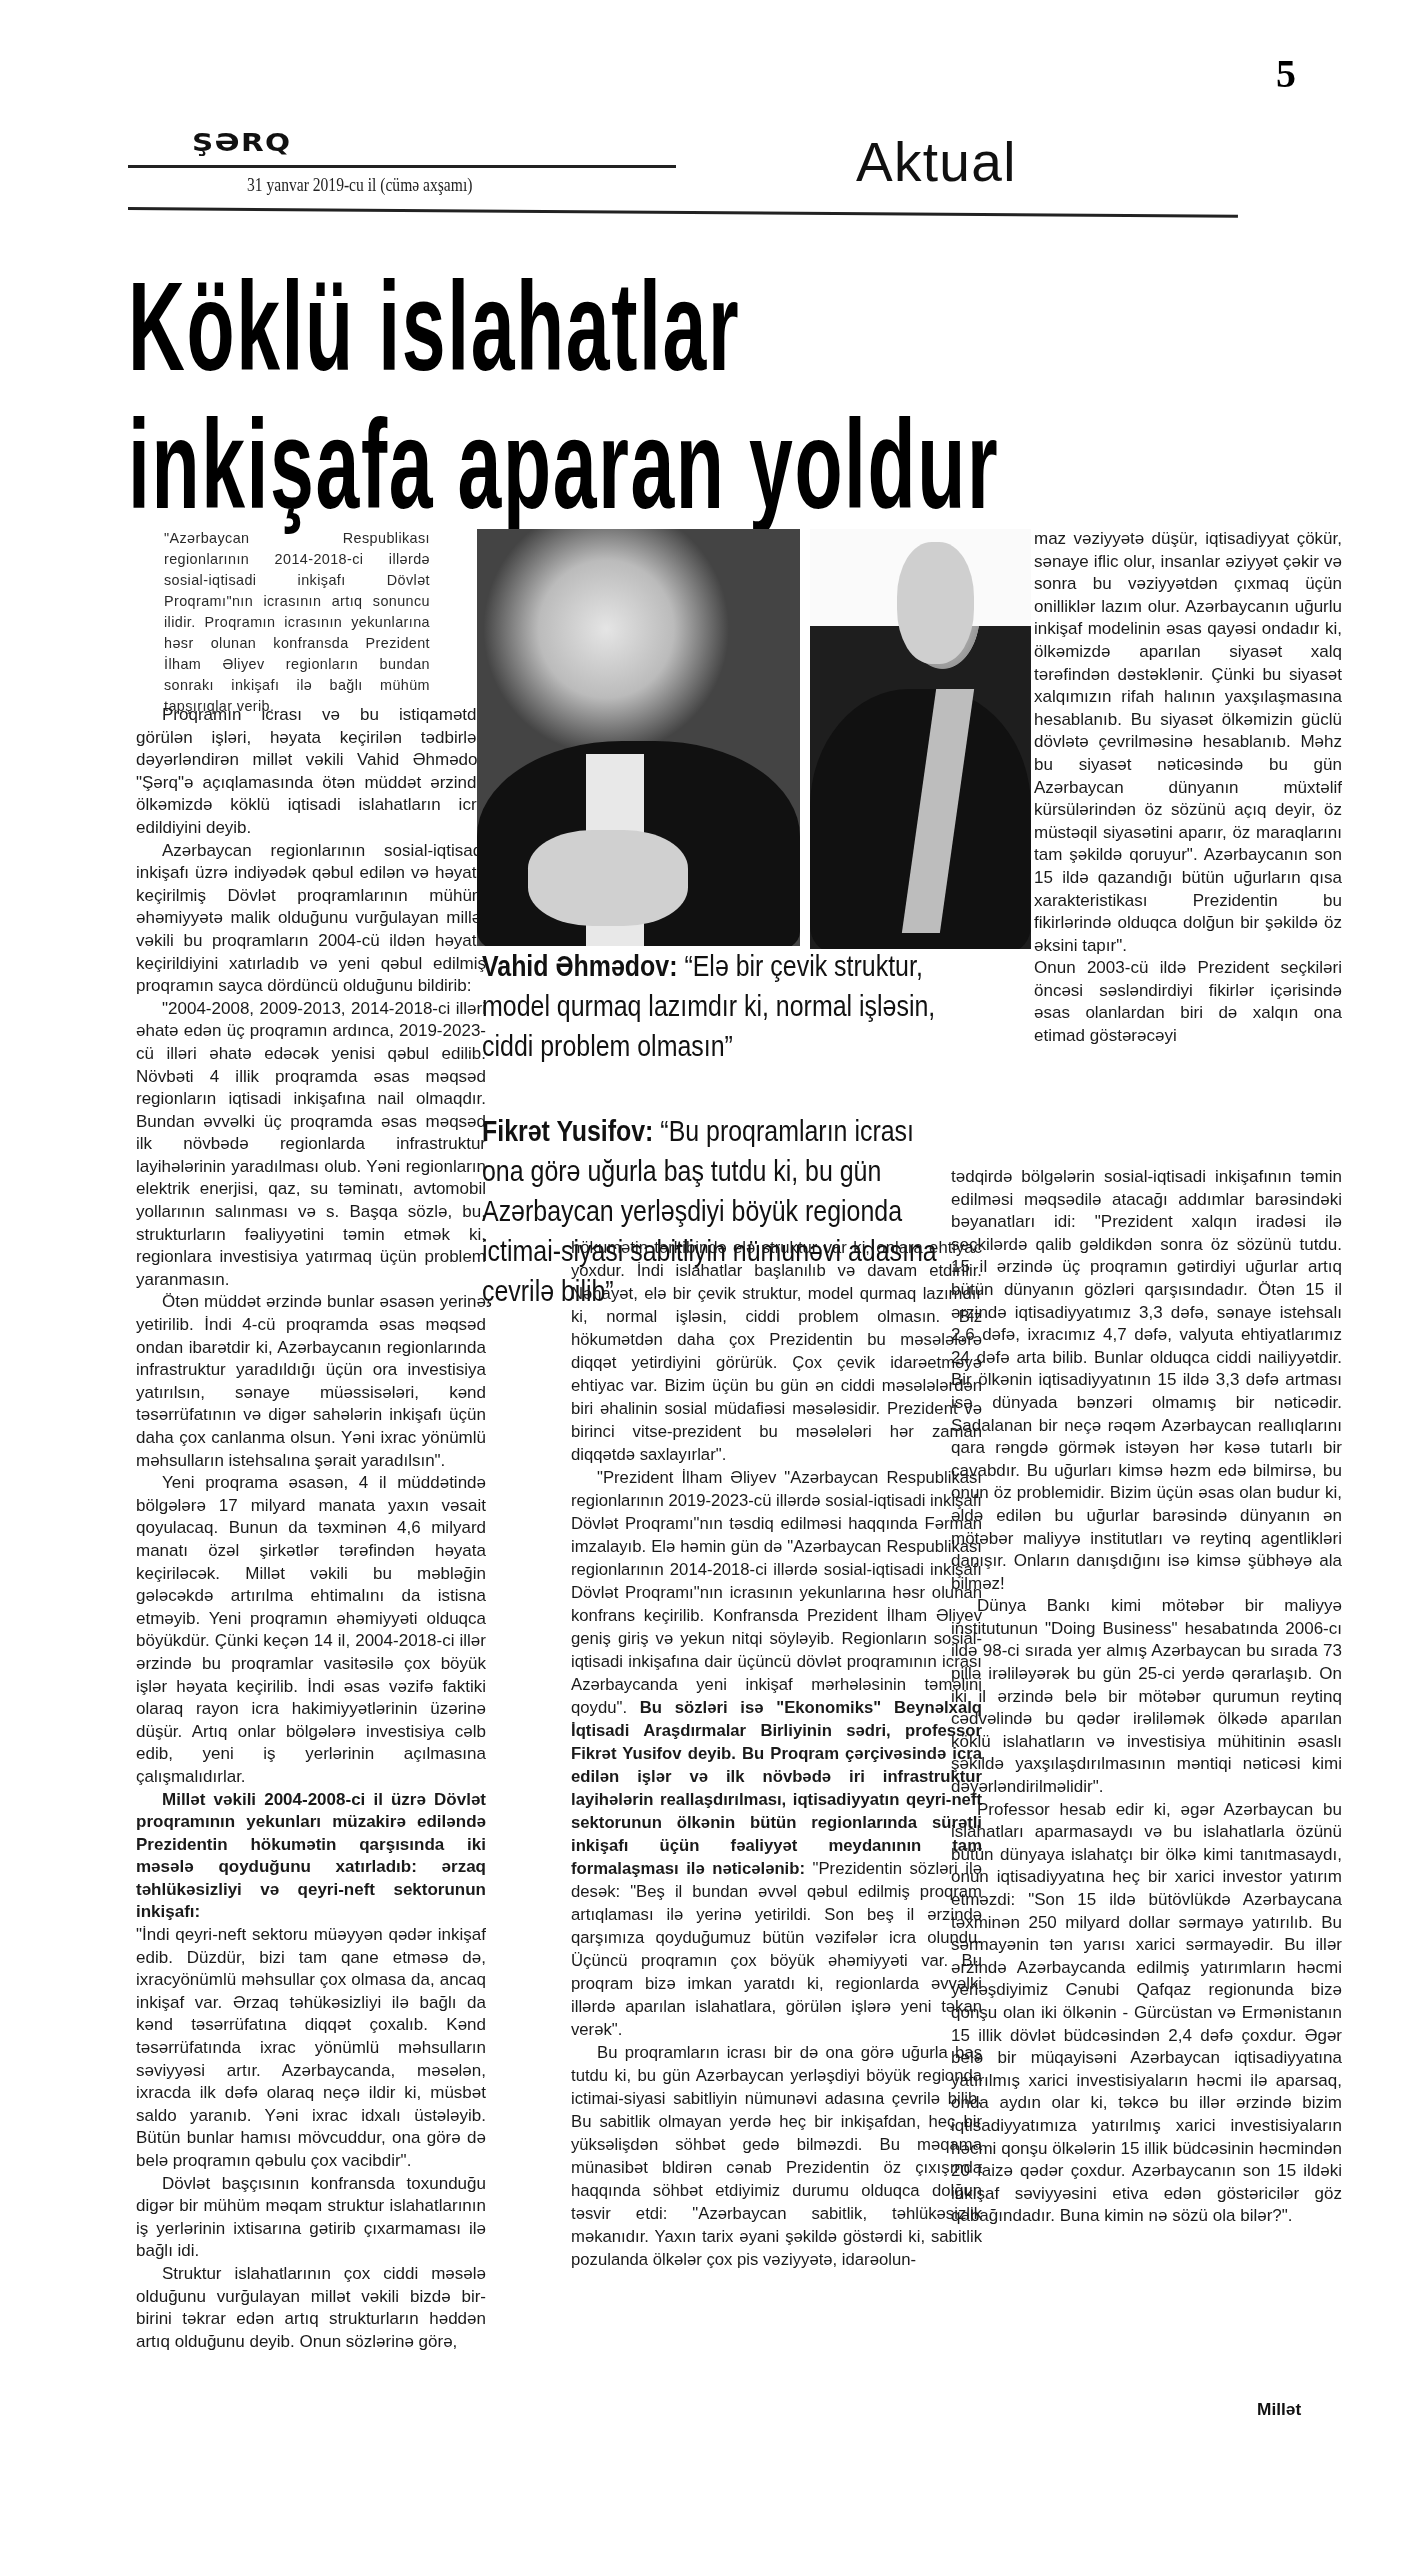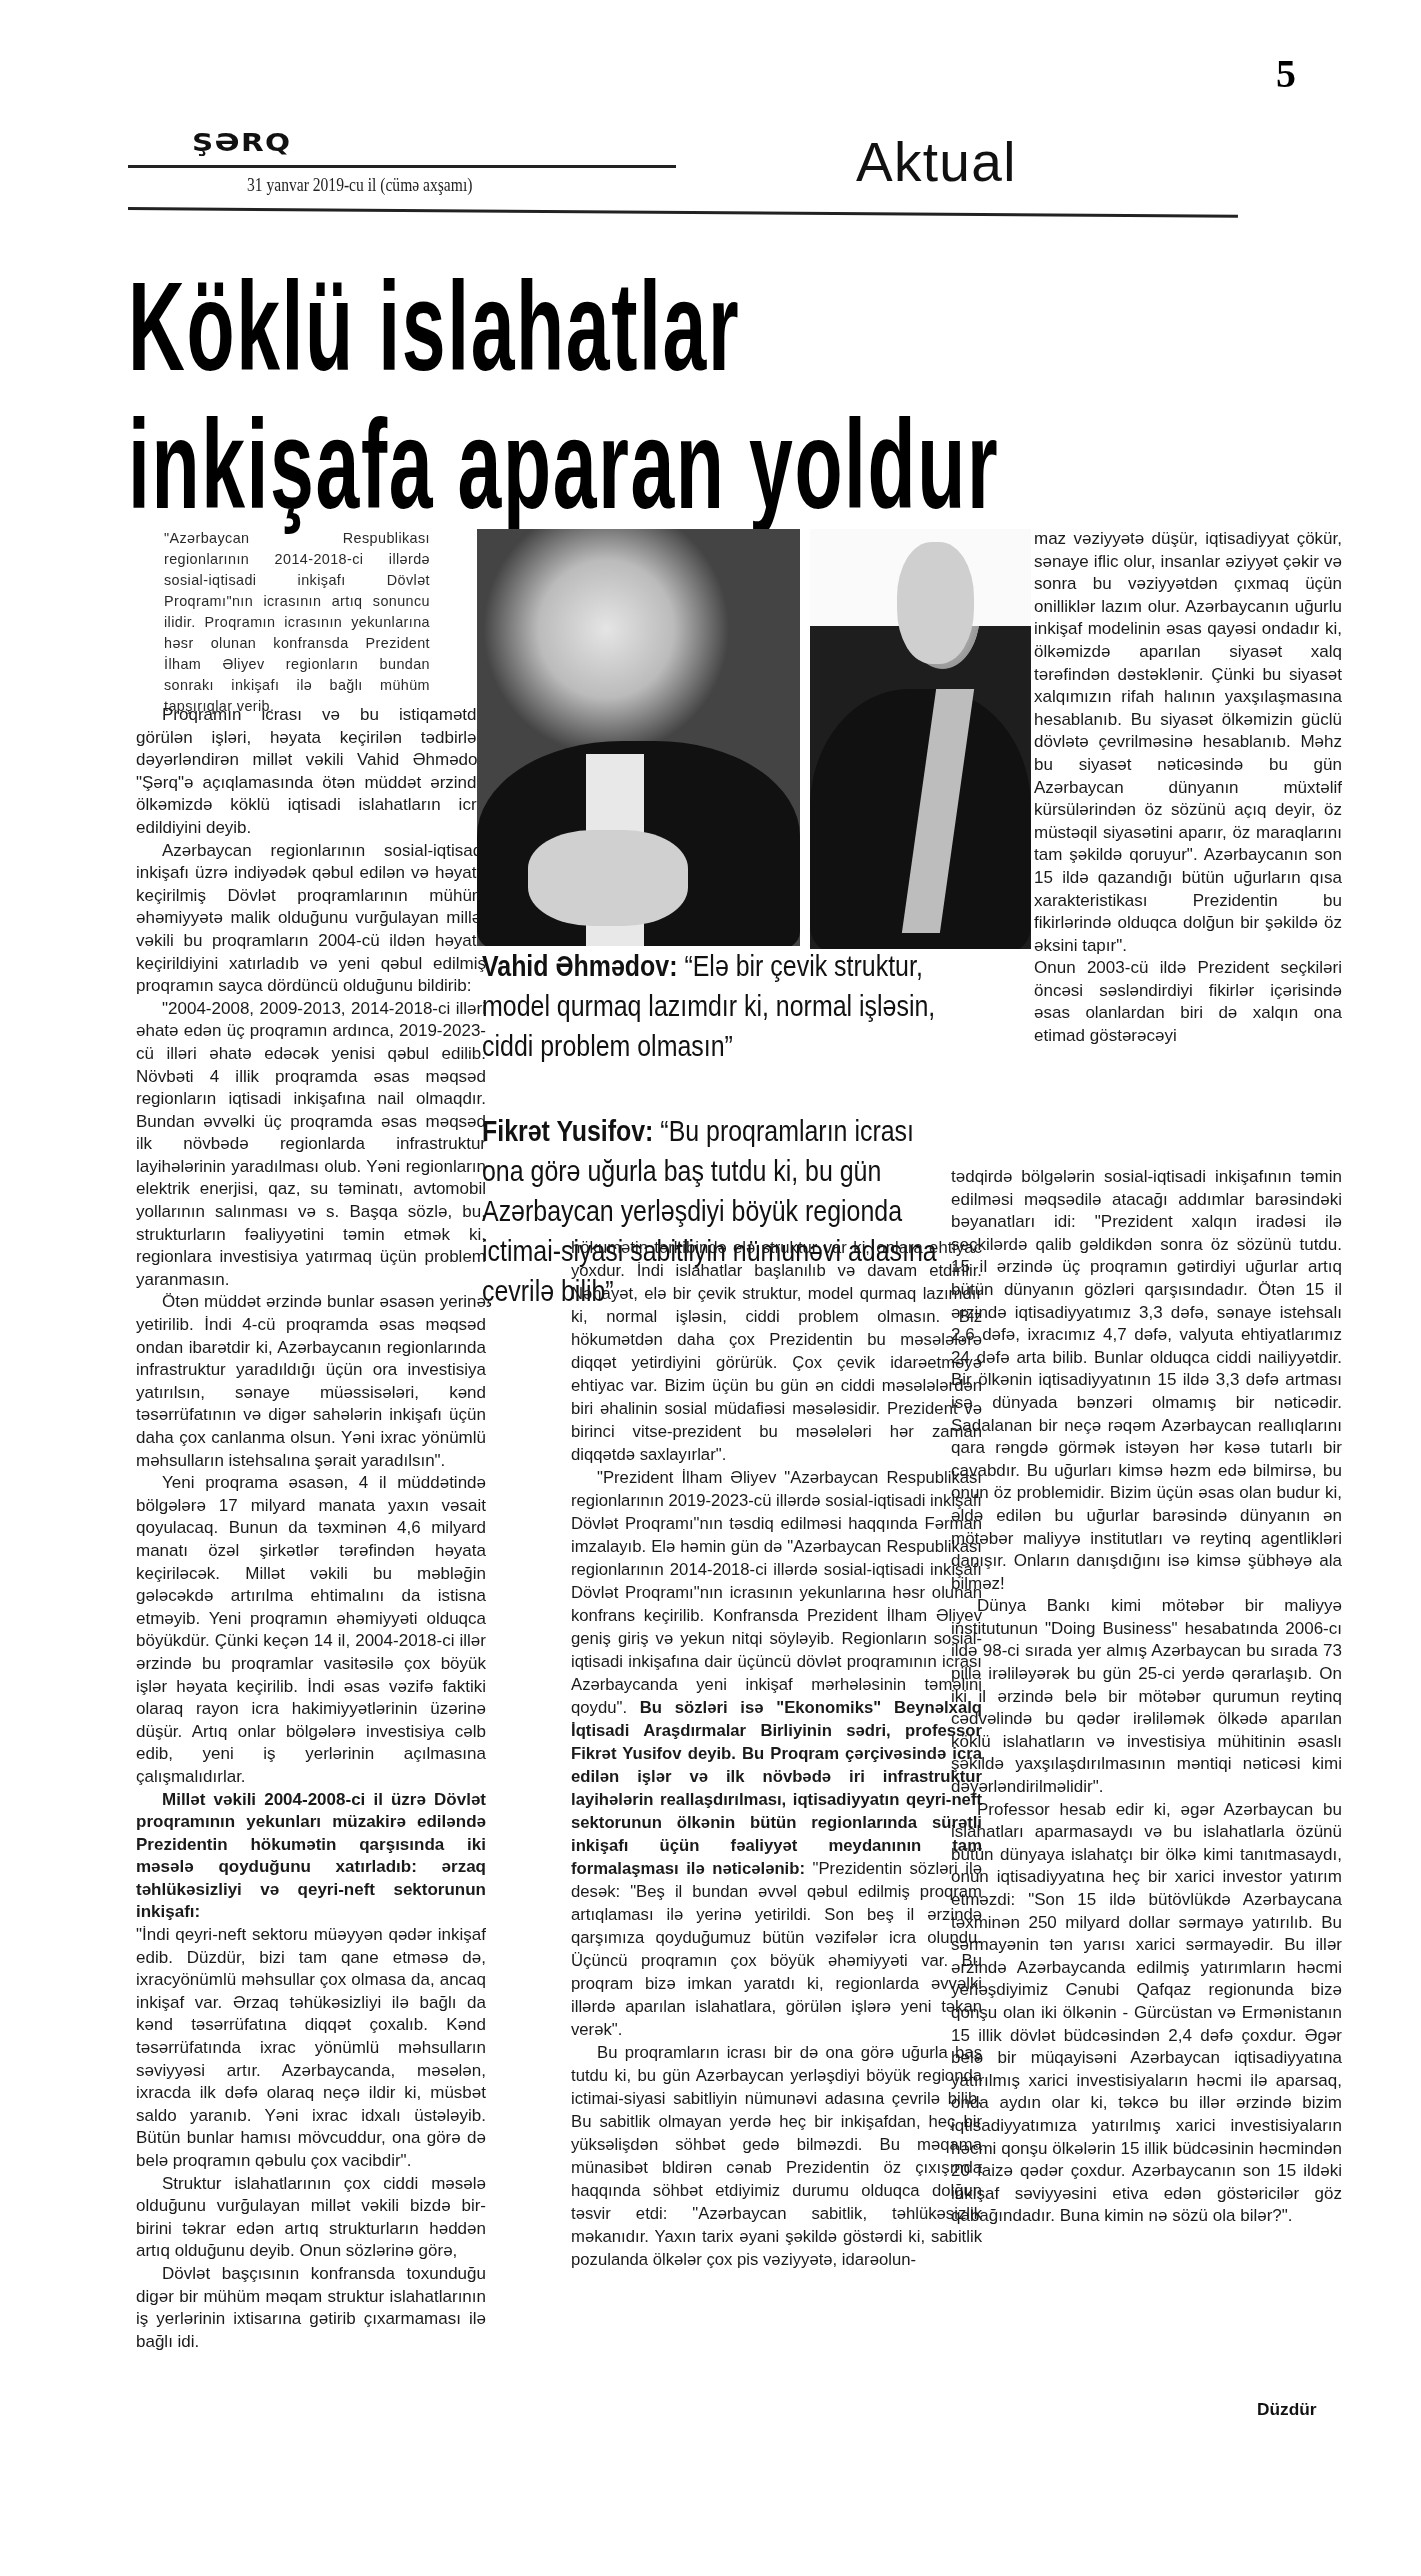--- a/index.html
+++ b/index.html
@@ -50,22 +50,22 @@
 </div>
 
 <div class="abs col col1">
   <p>Proqramın icrası və bu istiqamətdə görülən işləri, həyata keçirilən tədbirləri dəyərləndirən millət vəkili Vahid Əhmədov "Şərq"ə açıqlamasında ötən müddət ərzində ölkəmizdə köklü iqtisadi islahatların icra edildiyini deyib.</p>
   <p>Azərbaycan regionlarının sosial-iqtisadi inkişafı üzrə indiyədək qəbul edilən və həyata keçirilmiş Dövlət proqramlarının mühüm əhəmiyyətə malik olduğunu vurğulayan millət vəkili bu proqramların 2004-cü ildən həyata keçirildiyini xatırladıb və yeni qəbul edilmiş proqramın sayca dördüncü olduğunu bildirib:</p>
   <p>"2004-2008, 2009-2013, 2014-2018-ci illəri əhatə edən üç proqramın ardınca, 2019-2023-cü illəri əhatə edəcək yenisi qəbul edilib. Növbəti 4 illik proqramda əsas məqsəd regionların iqtisadi inkişafına nail olmaqdır. Bundan əvvəlki üç proqramda əsas məqsəd ilk növbədə regionlarda infrastruktur layihələrinin yaradılması olub. Yəni regionların elektrik enerjisi, qaz, su təminatı, avtomobil yollarının salınması və s. Başqa sözlə, bu, strukturların fəaliyyətini təmin etmək ki, regionlara investisiya yatırmaq üçün problem yaranmasın.</p>
   <p>Ötən müddət ərzində bunlar əsasən yerinə yetirilib. İndi 4-cü proqramda əsas məqsəd ondan ibarətdir ki, Azərbaycanın regionlarında infrastruktur yaradıldığı üçün ora investisiya yatırılsın, sənaye müəssisələri, kənd təsərrüfatının və digər sahələrin inkişafı üçün daha çox canlanma olsun. Yəni ixrac yönümlü məhsulların istehsalına şərait yaradılsın".</p>
   <p>Yeni proqrama əsasən, 4 il müddətində bölgələrə 17 milyard manata yaxın vəsait qoyulacaq. Bunun da təxminən 4,6 milyard manatı özəl şirkətlər tərəfindən həyata keçiriləcək. Millət vəkili bu məbləğin gələcəkdə artırılma ehtimalını da istisna etməyib. Yeni proqramın əhəmiyyəti olduqca böyükdür. Çünki keçən 14 il, 2004-2018-ci illər ərzində bu proqramlar vasitəsilə çox böyük işlər həyata keçirilib. İndi əsas vəzifə faktiki olaraq rayon icra hakimiyyətlərinin üzərinə düşür. Artıq onlar bölgələrə investisiya cəlb edib, yeni iş yerlərinin açılmasına çalışmalıdırlar.</p>
   <p class="b">Millət vəkili 2004-2008-ci il üzrə Dövlət proqramının yekunları müzakirə ediləndə Prezidentin hökumətin qarşısında iki məsələ qoyduğunu xatırladıb: ərzaq təhlükəsizliyi və qeyri-neft sektorunun inkişafı:</p>
   <p class="noind">"İndi qeyri-neft sektoru müəyyən qədər inkişaf edib. Düzdür, bizi tam qane etməsə də, ixracyönümlü məhsullar çox olmasa da, ancaq inkişaf var. Ərzaq təhükəsizliyi ilə bağlı da kənd təsərrüfatına diqqət çoxalıb. Kənd təsərrüfatında ixrac yönümlü məhsulların səviyyəsi artır. Azərbaycanda, məsələn, ixracda ilk dəfə olaraq neçə ildir ki, müsbət saldo yaranıb. Yəni ixrac idxalı üstələyib. Bütün bunlar hamısı mövcuddur, ona görə də belə proqramın qəbulu çox vacibdir".</p>
+  <p>Dövlət başçısının konfransda toxunduğu digər bir mühüm məqam struktur islahatlarının iş yerlərinin ixtisarına gətirib çıxarmaması ilə bağlı idi.</p>
   <p>Struktur islahatlarının çox ciddi məsələ olduğunu vurğulayan millət vəkili bizdə bir-birini təkrar edən artıq strukturların həddən artıq olduğunu deyib. Onun sözlərinə görə,</p>
-  <p>Dövlət başçısının konfransda toxunduğu digər bir mühüm məqam struktur islahatlarının iş yerlərinin ixtisarına gətirib çıxarmaması ilə bağlı idi.</p>
 </div>
 
 <div class="abs photo photo1">
   <div class="silhouette" style="left:0;top:212px;width:323px;height:212px;"></div>
   <div style="position:absolute;left:109px;top:225px;width:58px;height:192px;background:#e8e8e8;"></div>
   <div style="position:absolute;left:51px;top:301px;width:160px;height:96px;border-radius:40%;background:#d0d0d0;"></div>
 </div>
 <div class="abs photo photo2">
   <div class="silhouette" style="left:0;top:160px;width:221px;height:263px;"></div>
   <div style="position:absolute;left:109px;top:160px;width:38px;height:244px;background:#bdbdbd;transform:skewX(-8deg);"></div>
@@ -86,14 +86,14 @@
 <div class="abs col col3a">
   <p class="noind">maz vəziyyətə düşür, iqtisadiyyat çökür, sənaye iflic olur, insanlar əziyyət çəkir və sonra bu vəziyyətdən çıxmaq üçün onilliklər lazım olur. Azərbaycanın uğurlu inkişaf modelinin əsas qayəsi ondadır ki, ölkəmizdə aparılan siyasət xalq tərəfindən dəstəklənir. Çünki bu siyasət xalqımızın rifah halının yaxşılaşmasına hesablanıb. Bu siyasət ölkəmizin güclü dövlətə çevrilməsinə hesablanıb. Məhz bu siyasət nəticəsində bu gün Azərbaycan dünyanın müxtəlif kürsülərindən öz sözünü açıq deyir, öz müstəqil siyasətini aparır, öz maraqlarını tam şəkildə qoruyur". Azərbaycanın son 15 ildə qazandığı bütün uğurların qısa xarakteristikası Prezidentin bu fikirlərində olduqca dolğun bir şəkildə öz əksini tapır".</p>
   <p class="noind">Onun 2003-cü ildə Prezident seçkiləri öncəsi səsləndirdiyi fikirlər içərisində əsas olanlardan biri də xalqın ona etimad göstərəcəyi</p>
 </div>
 <div class="abs col col3c">
   <p class="noind">tədqirdə bölgələrin sosial-iqtisadi inkişafının təmin edilməsi məqsədilə atacağı addımlar barəsindəki bəyanatları idi: "Prezident xalqın iradəsi ilə seçkilərdə qalib gəldikdən sonra öz sözünü tutdu. 15 il ərzində üç proqramın gətirdiyi uğurlar artıq bütün dünyanın gözləri qarşısındadır. Ötən 15 il ərzində iqtisadiyyatımız 3,3 dəfə, sənaye istehsalı 2,6 dəfə, ixracımız 4,7 dəfə, valyuta ehtiyatlarımız 24 dəfə arta bilib. Bunlar olduqca ciddi nailiyyətdir. Bir ölkənin iqtisadiyyatının 15 ildə 3,3 dəfə artması isə dünyada bənzəri olmamış bir nəticədir. Sadalanan bir neçə rəqəm Azərbaycan reallıqlarını qara rəngdə görmək istəyən hər kəsə tutarlı bir cavabdır. Bu uğurları kimsə həzm edə bilmirsə, bu onun öz problemidir. Bizim üçün əsas olan budur ki, əldə edilən bu uğurlar barəsində dünyanın ən mötəbər maliyyə institutları və reytinq agentlikləri danışır. Onların danışdığını isə kimsə şübhəyə ala bilməz!</p>
   <p>Dünya Bankı kimi mötəbər bir maliyyə institutunun "Doing Business" hesabatında 2006-cı ildə 98-ci sırada yer almış Azərbaycan bu sırada 73 pillə irəliləyərək bu gün 25-ci yerdə qərarlaşıb. On iki il ərzində belə bir mötəbər qurumun reytinq cədvəlində bu qədər irəliləmək ölkədə aparılan köklü islahatların və investisiya mühitinin əsaslı şəkildə yaxşılaşdırılmasının məntiqi nəticəsi kimi dəyərləndirilməlidir".</p>
   <p>Professor hesab edir ki, əgər Azərbaycan bu islahatları aparmasaydı və bu islahatlarla özünü bütün dünyaya islahatçı bir ölkə kimi tanıtmasaydı, onun iqtisadiyyatına heç bir xarici investor yatırım etməzdi: "Son 15 ildə bütövlükdə Azərbaycana təxminən 250 milyard dollar sərmayə yatırılıb. Bu sərmayənin tən yarısı xarici sərmayədir. Bu illər ərzində Azərbaycanda edilmiş yatırımların həcmi yerləşdiyimiz Cənubi Qafqaz regionunda bizə qonşu olan iki ölkənin - Gürcüstan və Ermənistanın 15 illik dövlət büdcəsindən 2,4 dəfə çoxdur. Əgər belə bir müqayisəni Azərbaycan iqtisadiyyatına yatırılmış xarici investisiyaların həcmi ilə aparsaq, onda aydın olar ki, təkcə bu illər ərzində bizim iqtisadiyyatımıza yatırılmış xarici investisiyaların həcmi qonşu ölkələrin 15 illik büdcəsinin həcmindən 20 faizə qədər çoxdur. Azərbaycanın son 15 ildəki inkişaf səviyyəsini etiva edən göstəricilər göz qabağındadır. Buna kimin nə sözü ola bilər?".</p>
 </div>
 
-<div class="abs byline">Düzdür</div>
+<div class="abs byline">Millət</div>
 
 
 </body></html>

